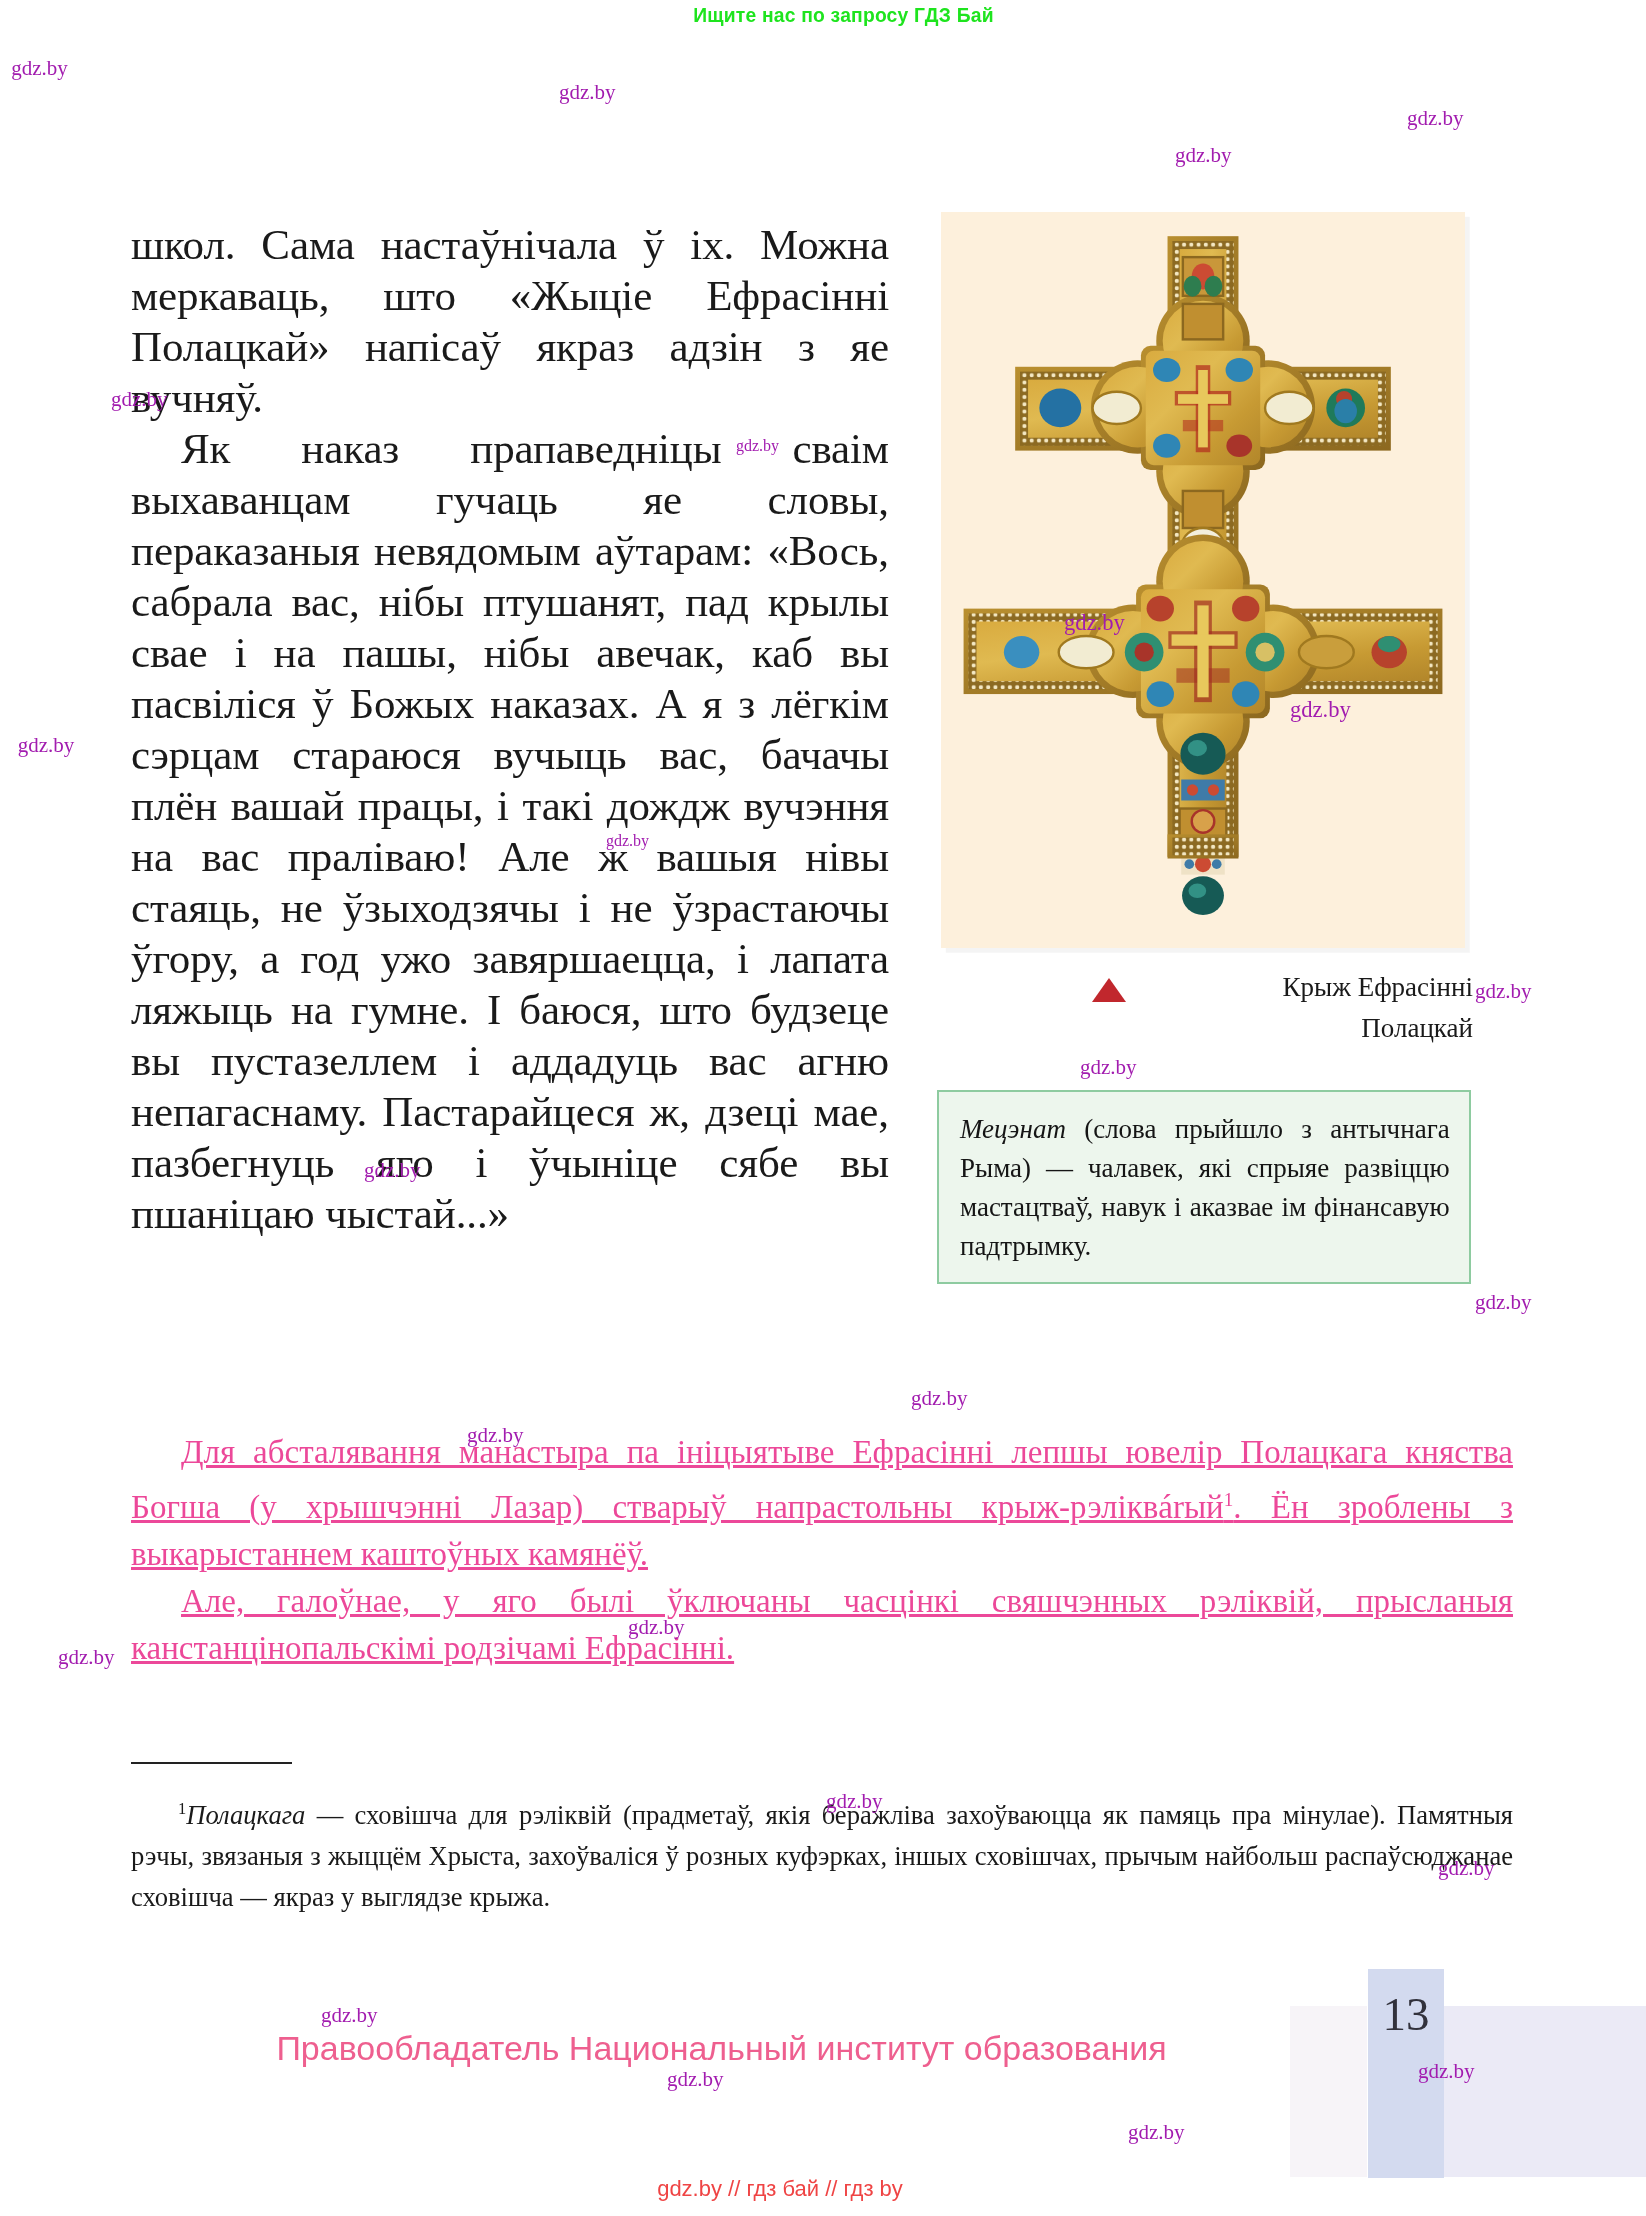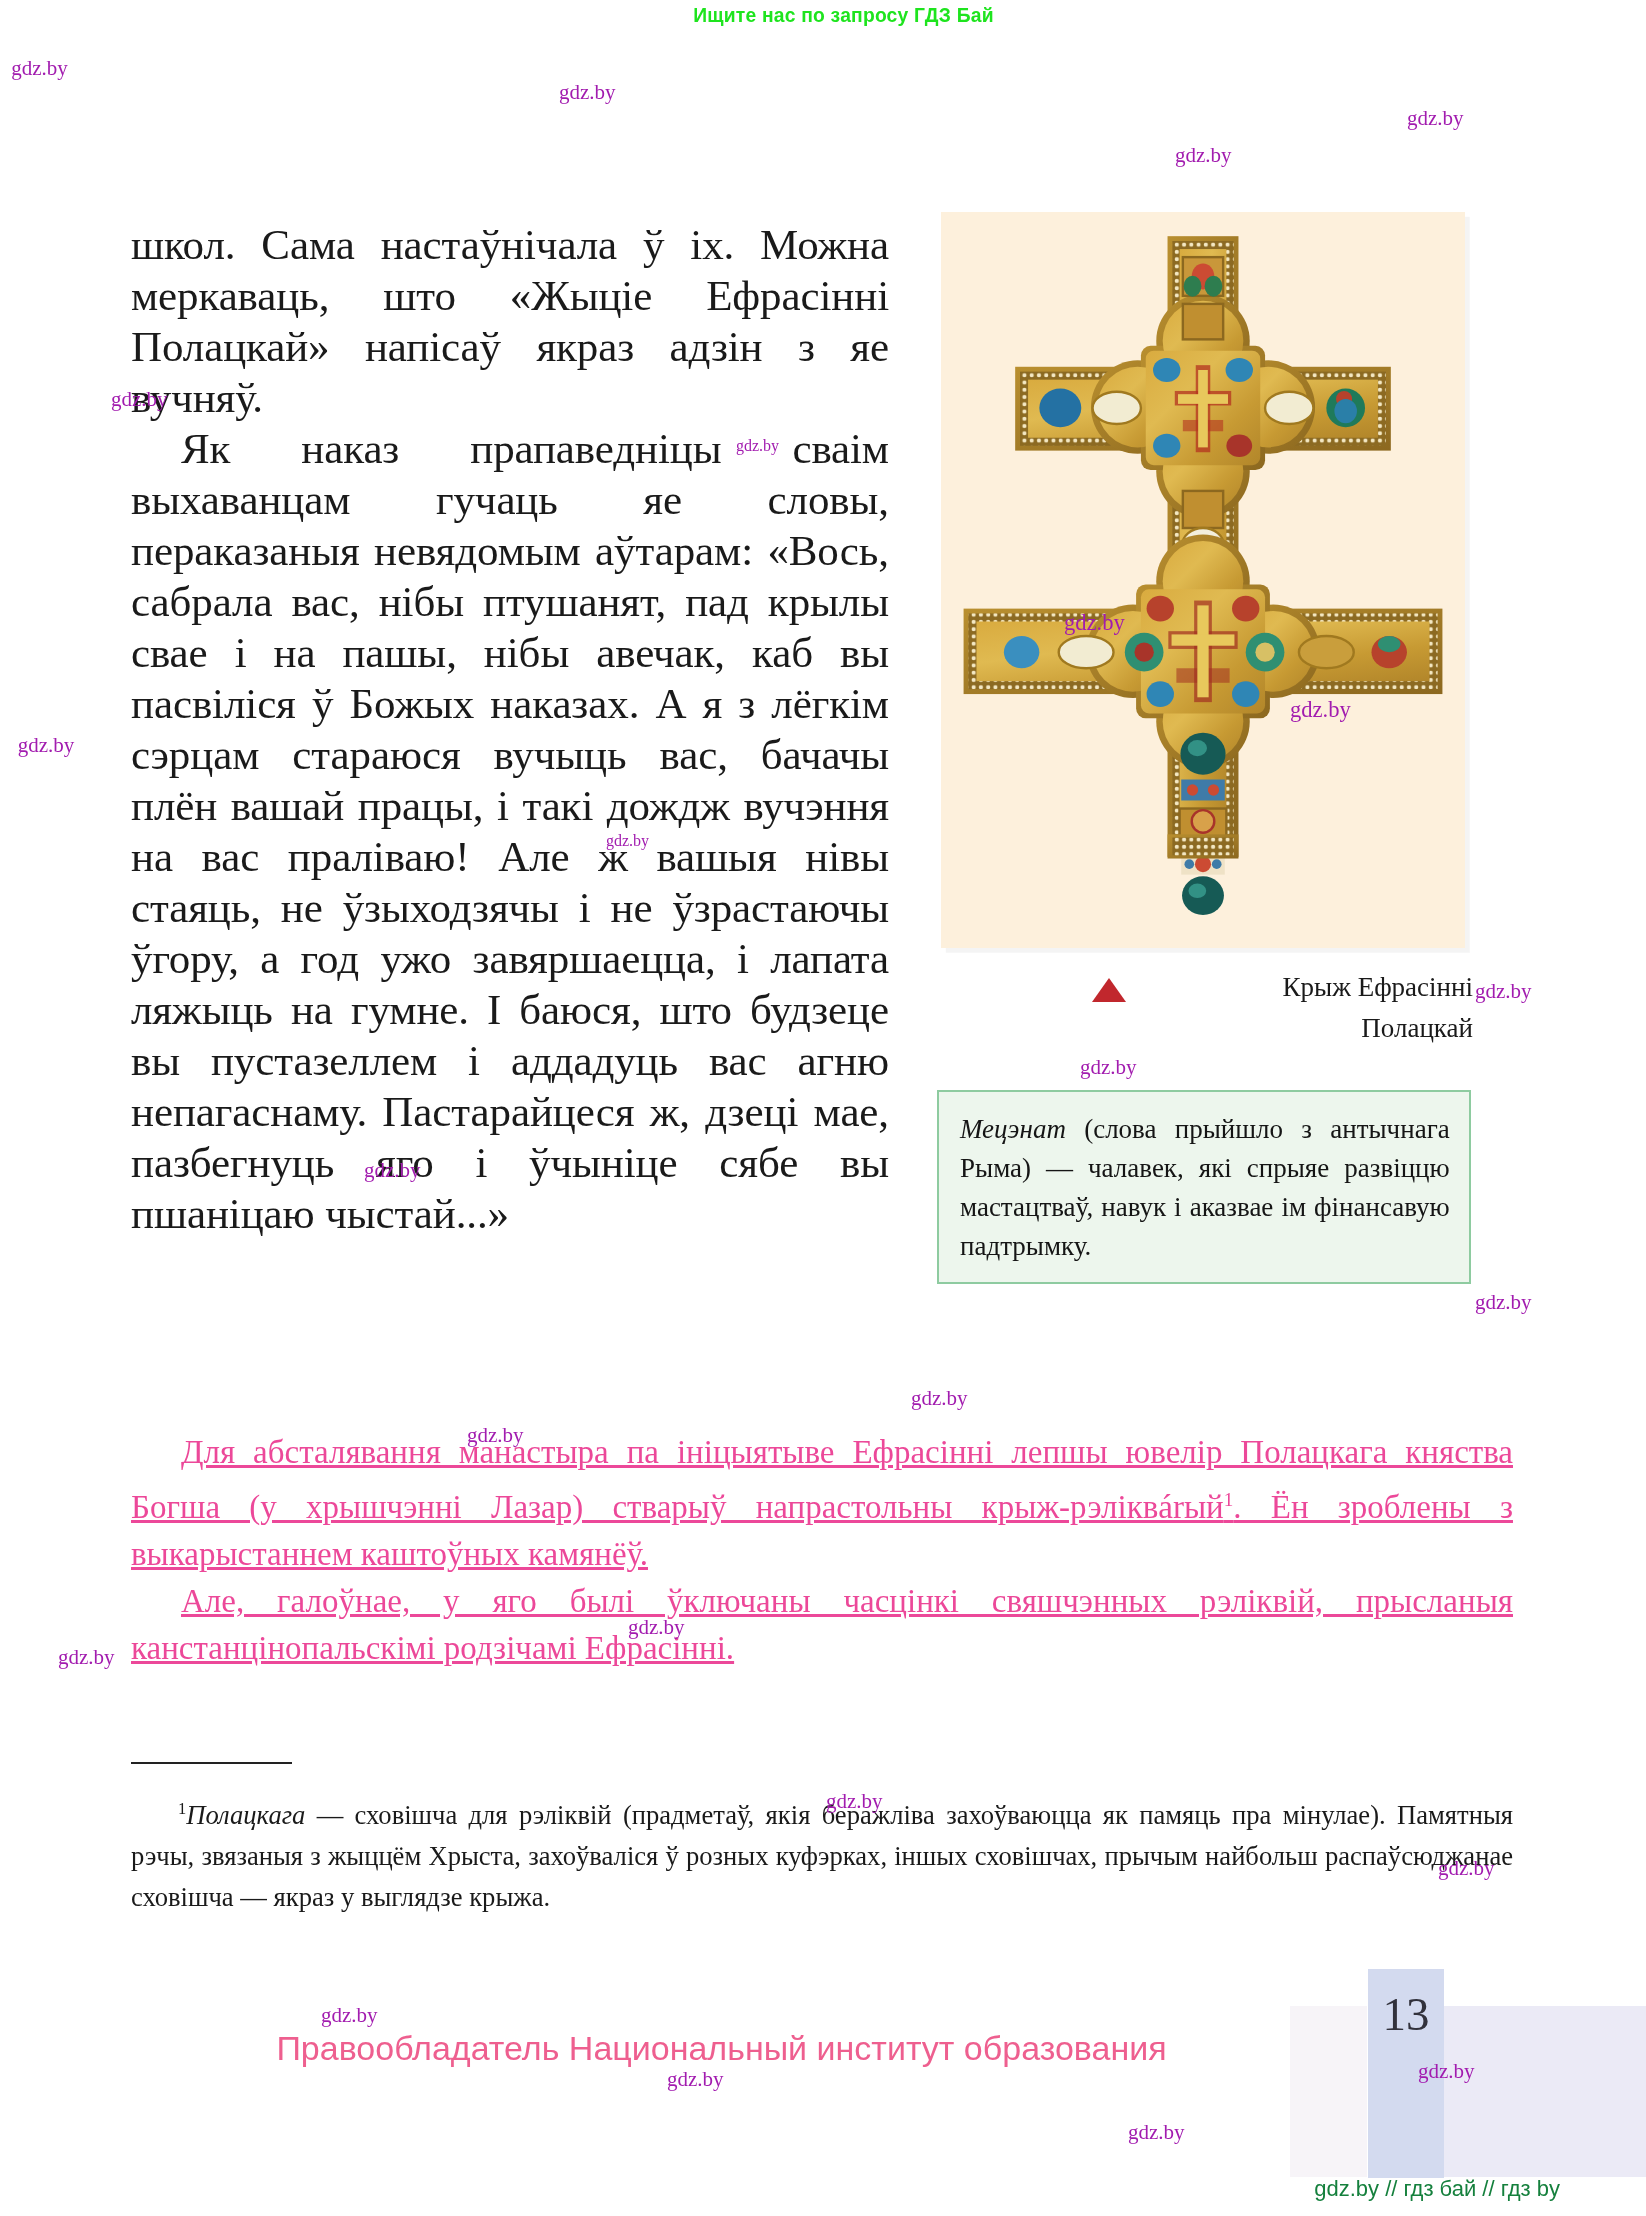--- a/index.html
+++ b/index.html
@@ -203,22 +203,22 @@
     font-size: 34px;
     white-space: nowrap;
   }
 
   
   .bluefooter {
     position: absolute;
     left: 0;
     top: 2176px;
     width: 1560px;
-    text-align: right;
-    color: #15803d;
+    text-align: center;
+    color: #ef4444;
     font-family: "Liberation Sans", sans-serif;
     font-size: 22px;
     white-space: nowrap;
   }
 </style>
 </head>
 <body>
 
 <div id="page">
 

